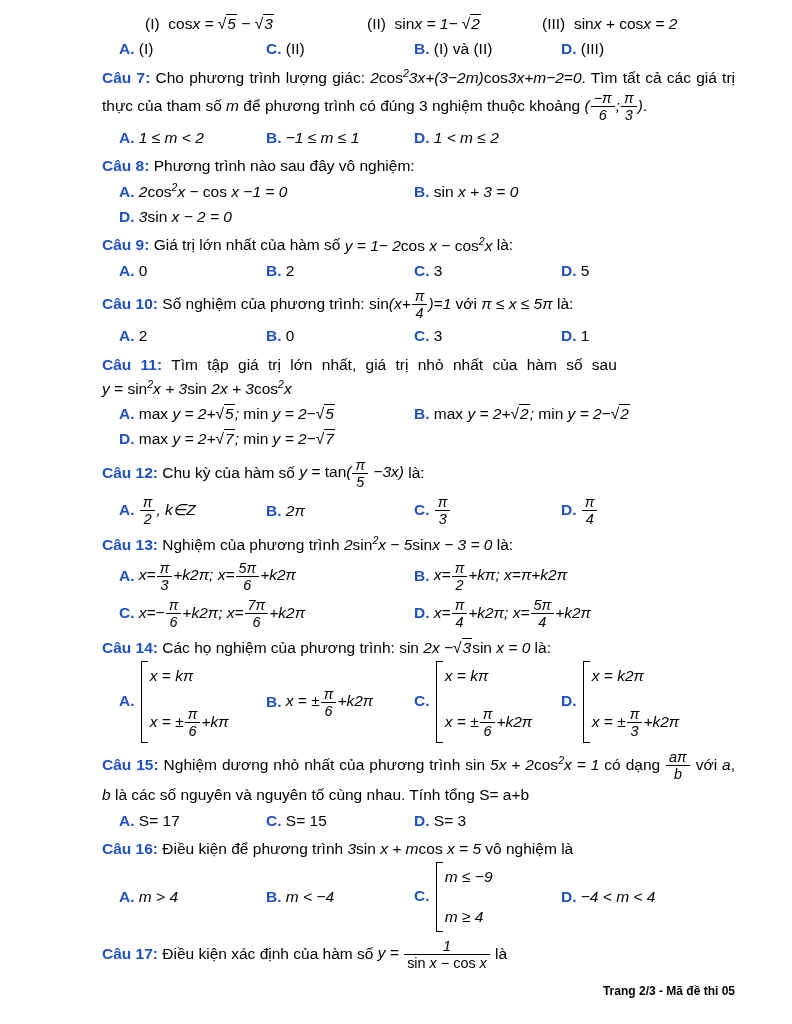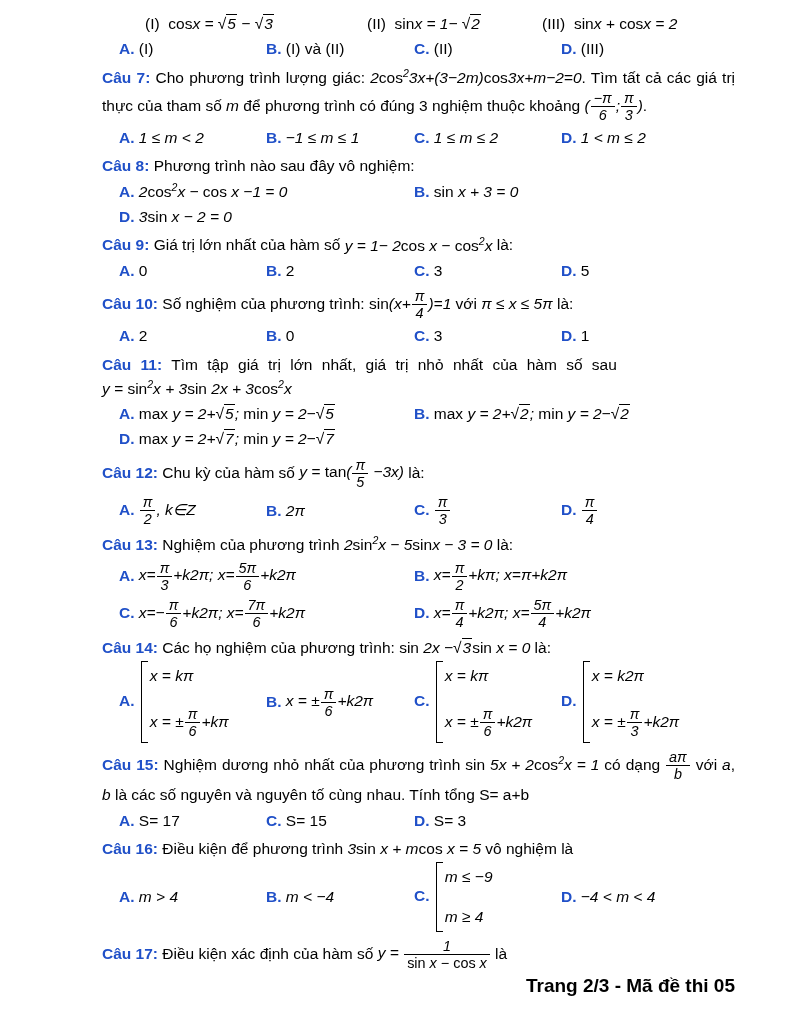--- a/index.html
+++ b/index.html
@@ -29,44 +29,43 @@
   .frac .num { display:block; border-bottom:1px solid #000; padding:0 3px; }
   .frac .den { display:block; padding:0 3px; }
   .sqrt { white-space:nowrap; }
   .sqrt .rs { font-style:normal; }
   .sqrt .rad { border-top:1px solid #000; padding:0 1px; }
   .cases { display:inline-flex; flex-direction:column; row-gap:17px; position:relative; padding:3px 0 3px 9px; margin-left:2px; vertical-align:middle; }
   .cases::before { content:''; position:absolute; left:0; top:0; bottom:0; width:6px; border:1.6px solid #000; border-right:0; }
   .cline { display:block; }
   .roman-row { display:grid; grid-template-columns:222px 175px auto; padding-left:43px; }
   .roman-label { font-style:normal; }
-  .footer { position:absolute; right:57px; bottom:24px; font-size:19px; font-weight:700; }
+  .footer { position:absolute; right:57px; bottom:24px; font-size:12px; font-weight:700; }
 </style>
 </head>
 <body>
 
 <div class="page">
   <div id="content">
       <div class="roman-row">
         <span class="roman-item"><span class="roman-label">(I)</span>&nbsp; <span class="math"><span class="rm">cos</span>x = <span class="sqrt"><span class="rs">√</span><span class="rad">5</span></span> − <span class="sqrt"><span class="rs">√</span><span class="rad">3</span></span></span></span>
         <span class="roman-item"><span class="roman-label">(II)</span>&nbsp; <span class="math"><span class="rm">sin</span>x = 1− <span class="sqrt"><span class="rs">√</span><span class="rad">2</span></span></span></span>
         <span class="roman-item"><span class="roman-label">(III)</span>&nbsp; <span class="math"><span class="rm">sin</span>x + <span class="rm">cos</span>x = 2</span></span>
       </div>
       <div class="opts row4">
         <div class="opt"><span class="letter">A.</span> <span class="opt-val">(I)</span></div>
+        <div class="opt"><span class="letter">C.</span> <span class="opt-val">(II)</span></div>
         <div class="opt"><span class="letter">B.</span> <span class="opt-val">(I) và (II)</span></div>
-        <div class="opt"><span class="letter">C.</span> <span class="opt-val">(II)</span></div>
         <div class="opt"><span class="letter">D.</span> <span class="opt-val">(III)</span></div>
       </div>
       <div class="q">
         <div class="stem"><span class="qnum">Câu 7:</span> Cho phương trình lượng giác: <span class="math">2<span class="rm">cos</span><sup>2</sup>3x+(3−2m)<span class="rm">cos</span>3x+m−2=0</span>. Tìm tất cả các giá trị thực của tham số <span class="math">m</span> để phương trình có đúng 3 nghiệm thuộc khoảng <span class="math">(<span class="frac"><span class="num">−π</span><span class="den">6</span></span>;<span class="frac"><span class="num">π</span><span class="den">3</span></span>)</span>.</div>
         <div class="opts row4">
           <div class="opt"><span class="letter">A.</span> <span class="math opt-val">1 ≤ m &lt; 2</span></div>
           <div class="opt"><span class="letter">B.</span> <span class="math opt-val">−1 ≤ m ≤ 1</span></div>
-          <div class="opt"><span class="letter">C.</span> <span class="math opt-val">1 ≤ m ≤ 2</span></div>
           <div class="opt"><span class="letter">D.</span> <span class="math opt-val">1 &lt; m ≤ 2</span></div>
         </div>
       </div>
       <div class="q">
         <div class="stem"><span class="qnum">Câu 8:</span> Phương trình nào sau đây vô nghiệm:</div>
         <div class="opts grid2">
           <div class="opt"><span class="letter">A.</span> <span class="math opt-val">2<span class="rm">cos</span><sup>2</sup>x − <span class="rm">cos</span> x −1 = 0</span></div>
           <div class="opt"><span class="letter">B.</span> <span class="math opt-val"><span class="rm">sin</span> x + 3 = 0</span></div>
           <div class="opt"><span class="letter">D.</span> <span class="math opt-val">3<span class="rm">sin</span> x − 2 = 0</span></div>
         </div>

